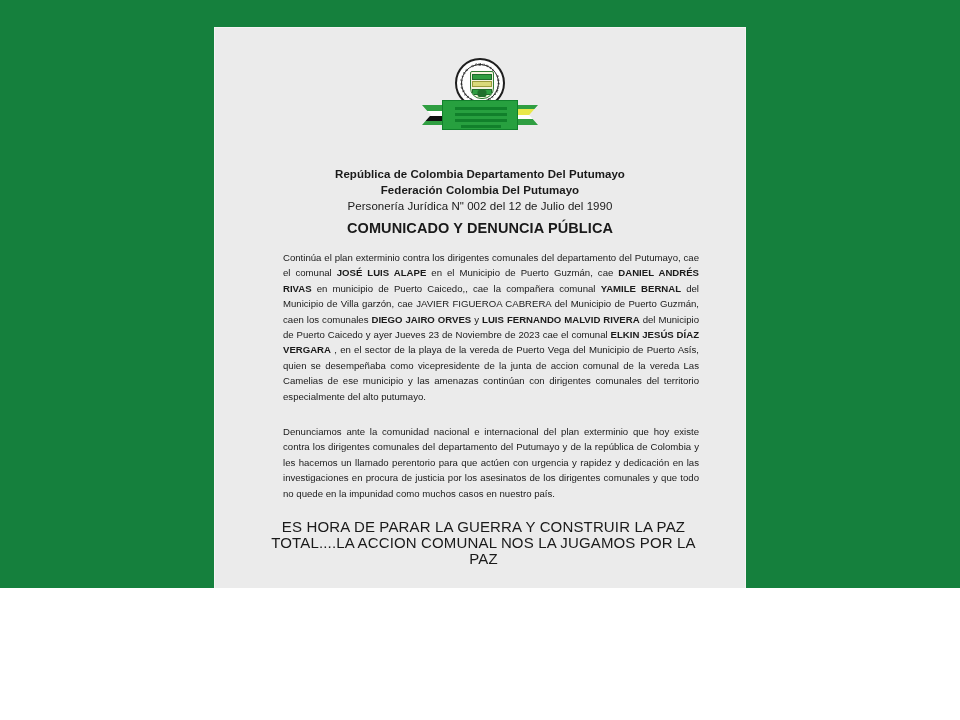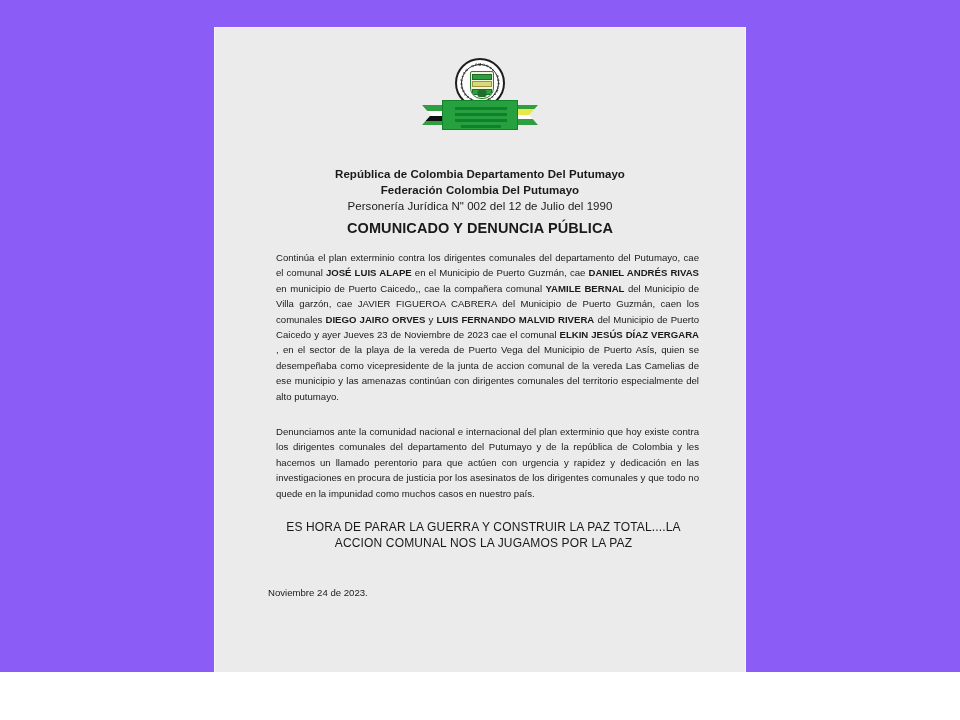--- a/index.html
+++ b/index.html
@@ -7,22 +7,22 @@
     margin: 0;
     padding: 0;
     width: 960px;
     height: 720px;
     background: #ffffff;
     font-family: "Liberation Sans", sans-serif;
   }
   #stage {
     position: relative;
     width: 960px;
-    height: 672px;
-    background: #8b5cf6;
+    height: 588px;
+    background: #15803d;
     overflow: hidden;
   }
   #document-page {
     position: absolute;
     left: 215px;
     top: 28px;
     width: 530px;
     height: 662px;
     background: #ebebeb;
     box-shadow: 0 0 0 1px #f4f4f4;
@@ -188,32 +188,32 @@
   }
 
   
   #body-block {
     position: absolute;
     left: 53px;
     right: 46px;
     top: 222px;
   }
   p.para {
-    margin: 0 0 13px 8px;
+    margin: 0 0 13px 15px;
     font-size: 9.6px;
     line-height: 15.4px;
     color: #1a1a1a;
     text-align: justify;
     text-justify: inter-word;
   }
   p.para b { font-weight: bold; }
   p.gap-before { margin-top: 20px; }
   #slogan {
     margin: 18px 0 0 0;
-    font-size: 12px;
+    font-size: 15px;
     line-height: 16px;
     color: #1a1a1a;
     text-align: center;
     letter-spacing: .15px;
   }
   #doc-date {
     margin: 36px 0 0 0;
     font-size: 9.6px;
     color: #1a1a1a;
     text-align: left;

